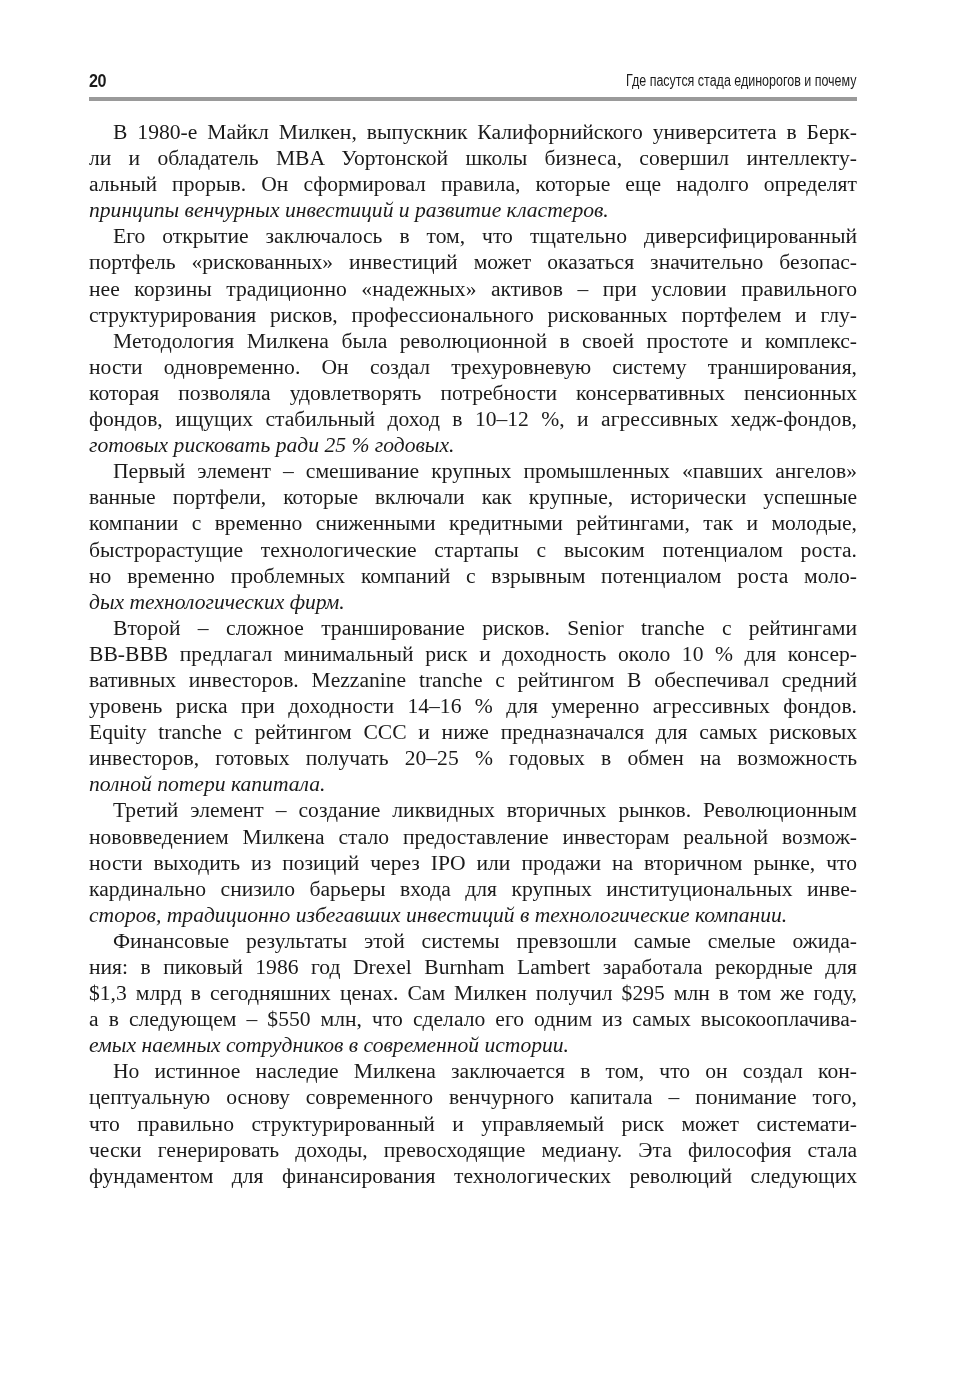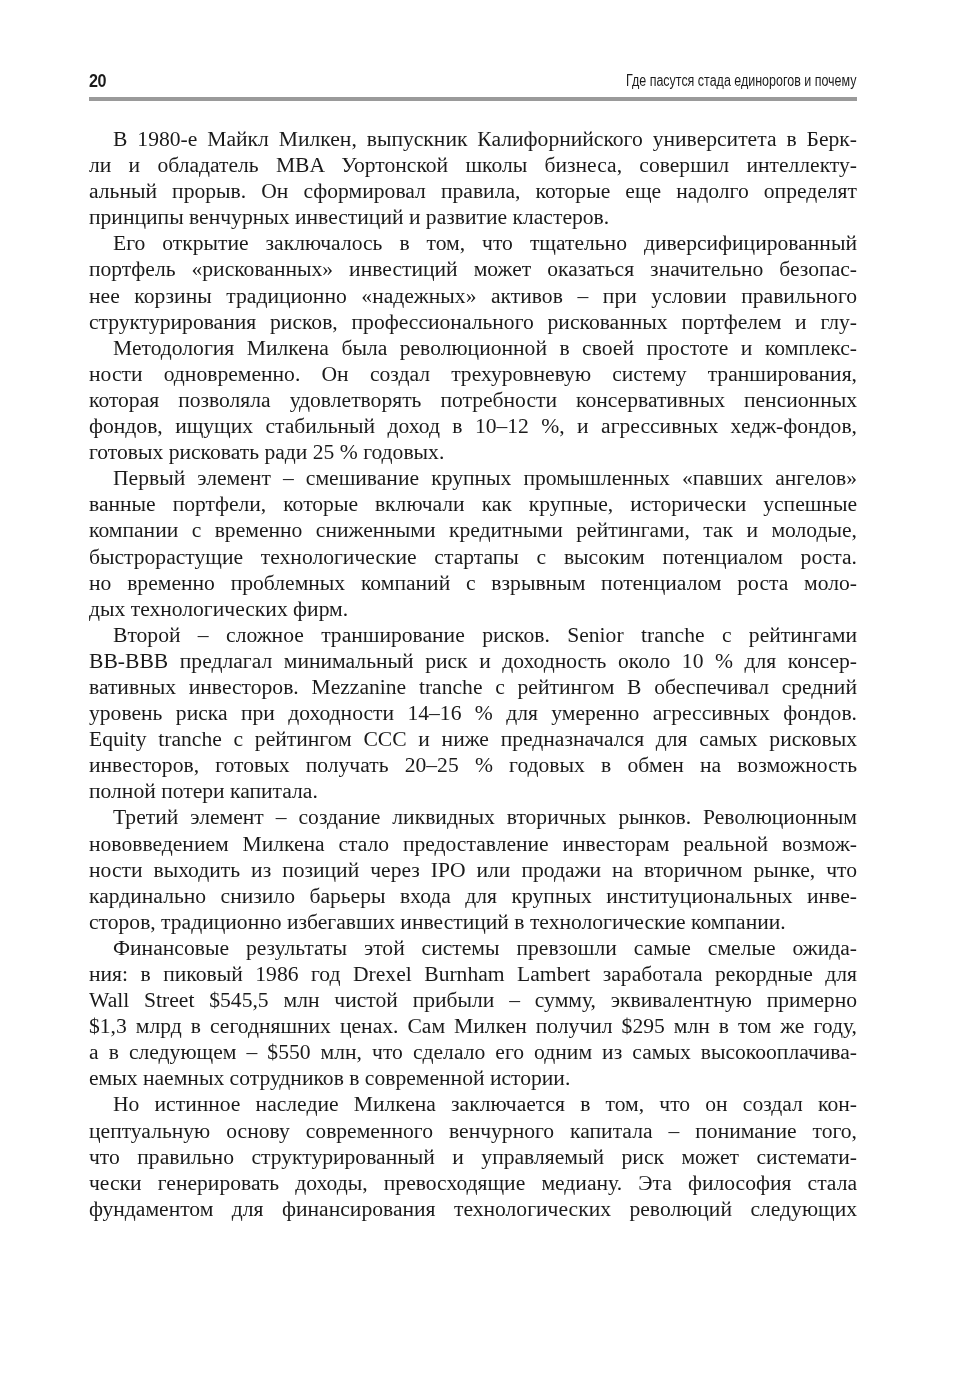--- a/index.html
+++ b/index.html
@@ -49,21 +49,21 @@
       position: absolute;
       left: 89px;
       top: 97px;
       width: 768px;
       height: 4px;
       background: #9a9a9a;
     }
     .body-text {
       position: absolute;
       left: 89px;
-      top: 126px;
+      top: 119px;
       width: 768px;
       font-family: "Liberation Serif", serif;
       font-size: 21.6px;
       line-height: 26.1px;
       color: #1a1a1a;
     }
     .para {
       margin: 0;
     }
     .line {
@@ -72,20 +72,21 @@
       text-align: justify;
       text-align-last: justify;
       height: 26.1px;
       overflow: visible;
     }
     .line.first {
       padding-left: 24px;
     }
     .line.last {
       text-align-last: left;
+      font-style: italic;
     }
   </style>
 </head>
 <body>
 
 <div class="page-header">
   <span class="page-number">20</span>
   <span class="running-title">Где пасутся стада единорогов и почему</span>
 </div>
 <div class="header-rule"></div>
@@ -137,21 +138,20 @@
     <span class="line first">Третий элемент – создание ликвидных вторичных рынков. Революционным</span>
     <span class="line">нововведением Милкена стало предоставление инвесторам реальной возмож-</span>
     <span class="line">ности выходить из позиций через IPO или продажи на вторичном рынке, что</span>
     <span class="line">кардинально снизило барьеры входа для крупных институциональных инве-</span>
     <span class="line last">сторов, традиционно избегавших инвестиций в технологические компании.</span>
   </div>
 
   <div class="para">
     <span class="line first">Финансовые результаты этой системы превзошли самые смелые ожида-</span>
     <span class="line">ния: в пиковый 1986 год Drexel Burnham Lambert заработала рекордные для</span>
-    <span class="line">Wall Street $545,5 млн чистой прибыли – сумму, эквивалентную примерно</span>
     <span class="line">$1,3 млрд в сегодняшних ценах. Сам Милкен получил $295 млн в том же году,</span>
     <span class="line">а в следующем – $550 млн, что сделало его одним из самых высокооплачива-</span>
     <span class="line last">емых наемных сотрудников в современной истории.</span>
   </div>
 
   <div class="para">
     <span class="line first">Но истинное наследие Милкена заключается в том, что он создал кон-</span>
     <span class="line">цептуальную основу современного венчурного капитала – понимание того,</span>
     <span class="line">что правильно структурированный и управляемый риск может системати-</span>
     <span class="line">чески генерировать доходы, превосходящие медиану. Эта философия стала</span>

